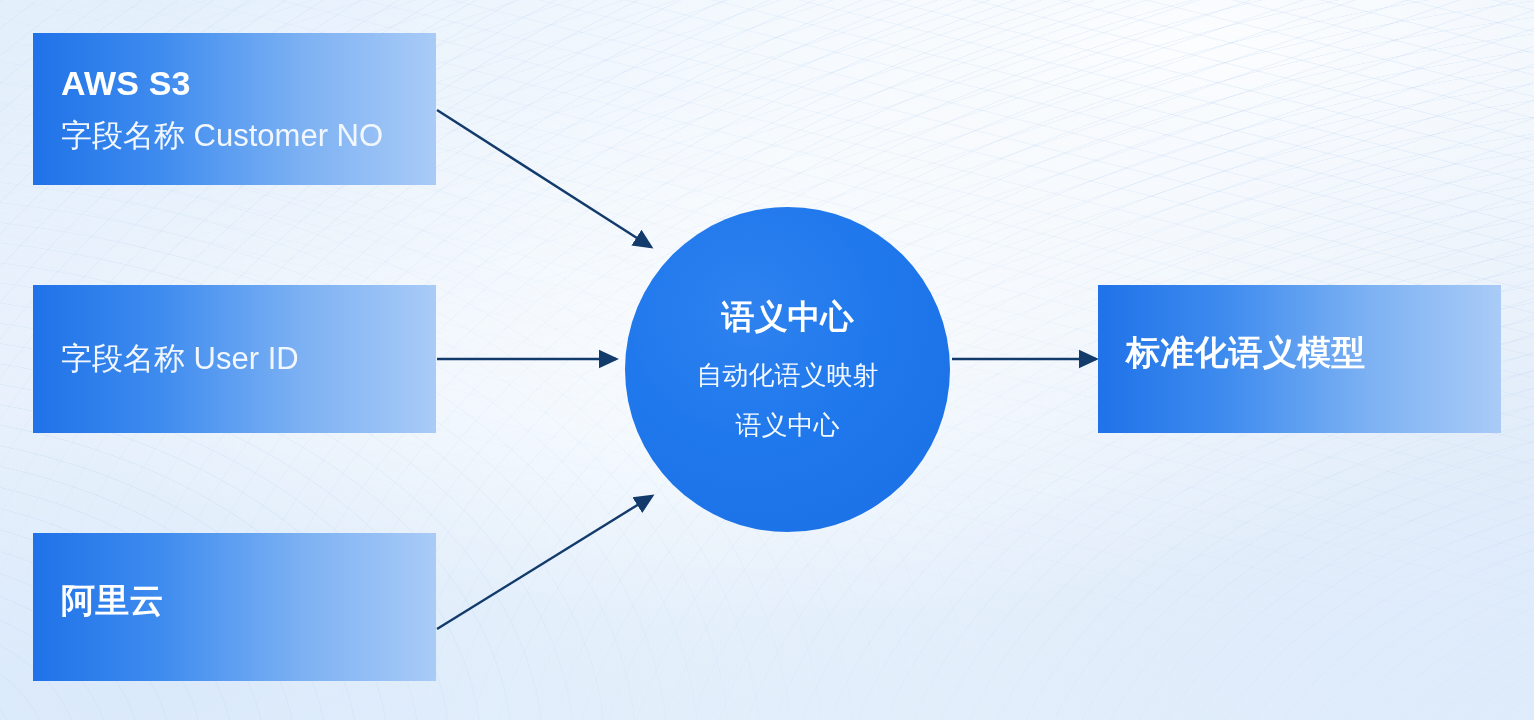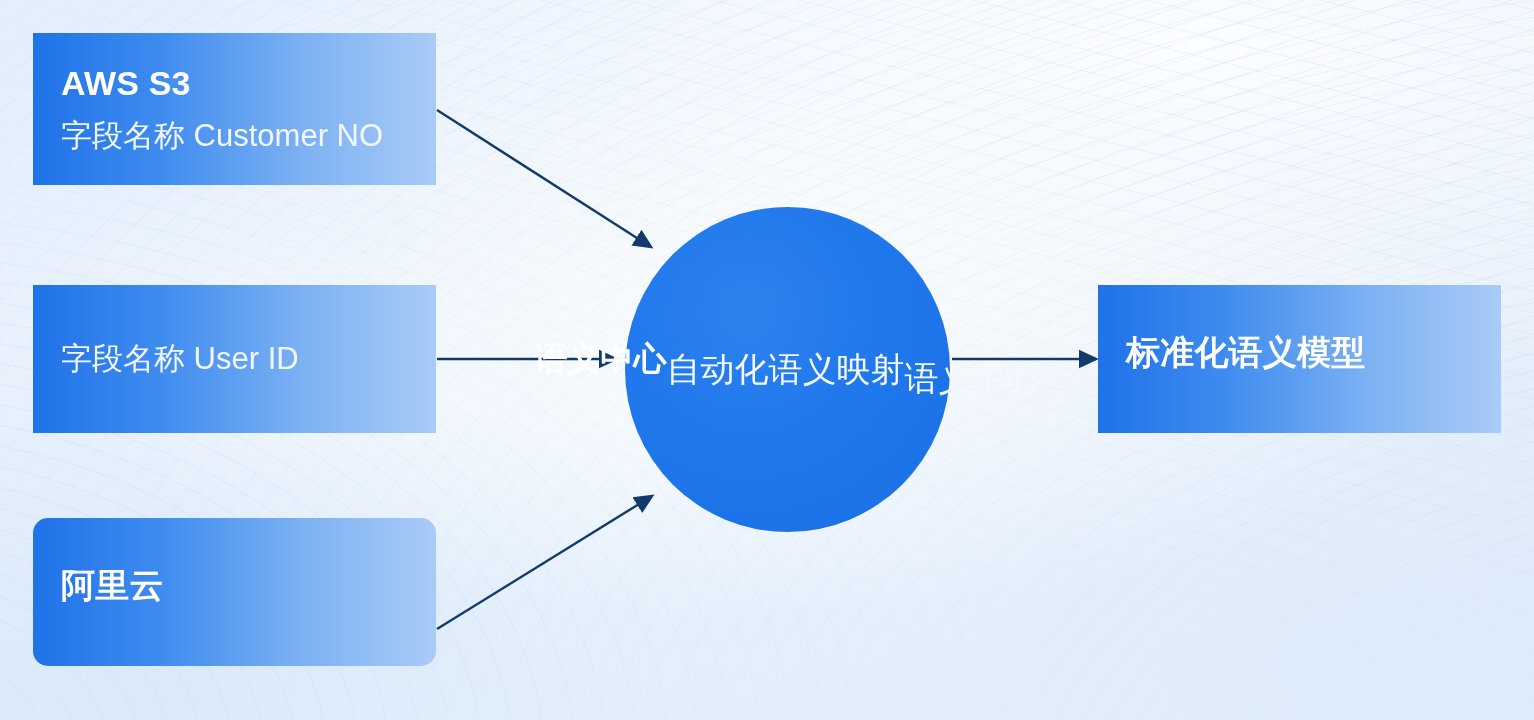--- a/index.html
+++ b/index.html
@@ -103,37 +103,37 @@
     font-weight: 400;
     white-space: nowrap;
   }
 
   
   .hub {
     position: absolute;
     border-radius: 50%;
     background: radial-gradient(circle at 38% 32%, #2f82ef 0%, #1f78ec 45%, #1a6fe3 100%);
     display: flex;
-    flex-direction: row;
+    flex-direction: column;
     align-items: center;
     justify-content: center;
     box-sizing: border-box;
     padding: 0 26px;
   }
   .hub .hub-title {
     color: #ffffff;
     font-weight: bold;
     font-size: 33px;
     line-height: 1.2;
     margin-bottom: 22px;
     white-space: nowrap;
   }
   .hub .hub-line {
     color: #f4f9ff;
-    font-size: 34px;
+    font-size: 26px;
     line-height: 1.25;
     font-weight: 400;
     white-space: nowrap;
     text-align: right;
   }
   .hub .hub-line + .hub-line { margin-top: 18px; }
 
   
   #arrows {
     position: absolute;
@@ -167,21 +167,21 @@
 
   <div class="card" style="left:33px; top:33px; width:403px; height:152px;">
     <div class="title">AWS S3</div>
     <div class="subtitle">字段名称 Customer  NO</div>
   </div>
 
   <div class="card" style="left:33px; top:285px; width:403px; height:148px;">
     <div class="subtitle">字段名称 User  ID</div>
   </div>
 
-  <div class="card" style="left:33px; top:518px; width:403px; height:148px;border-radius:15px;">
+  <div class="card" style="left:33px; top:533px; width:403px; height:148px;">
     <div class="title">阿里云</div>
   </div>
 
   <div class="hub" style="left:625px; top:207px; width:325px; height:325px;">
     <div class="hub-title">语义中心</div>
     <div class="hub-line">自动化语义映射</div>
     <div class="hub-line">语义中心</div>
   </div>
 
   <div class="card" style="left:1098px; top:285px; width:403px; height:148px;">

